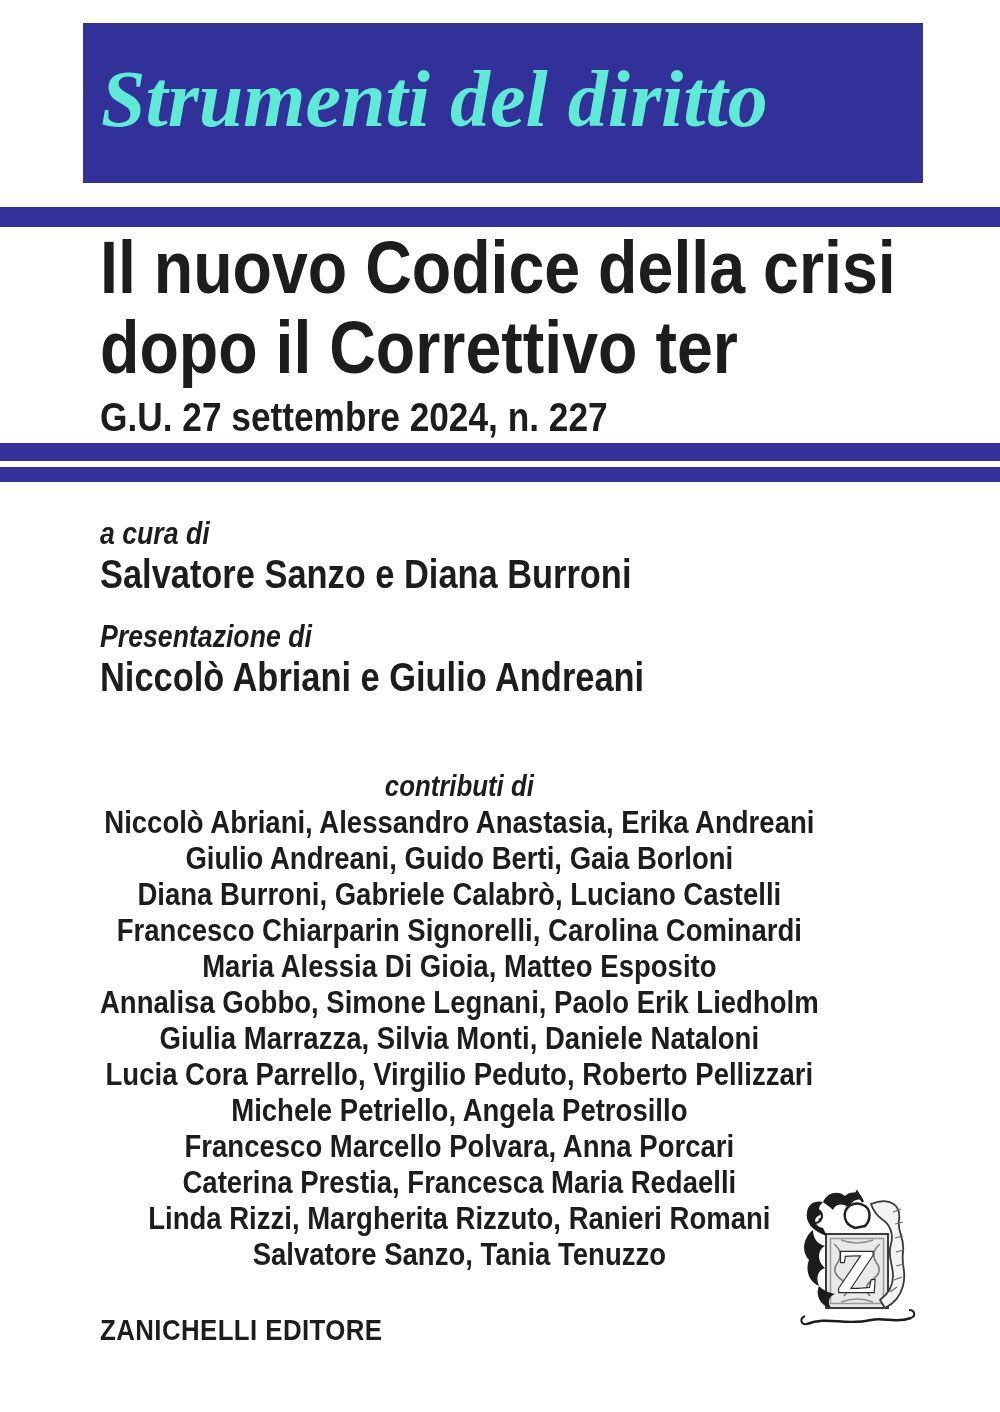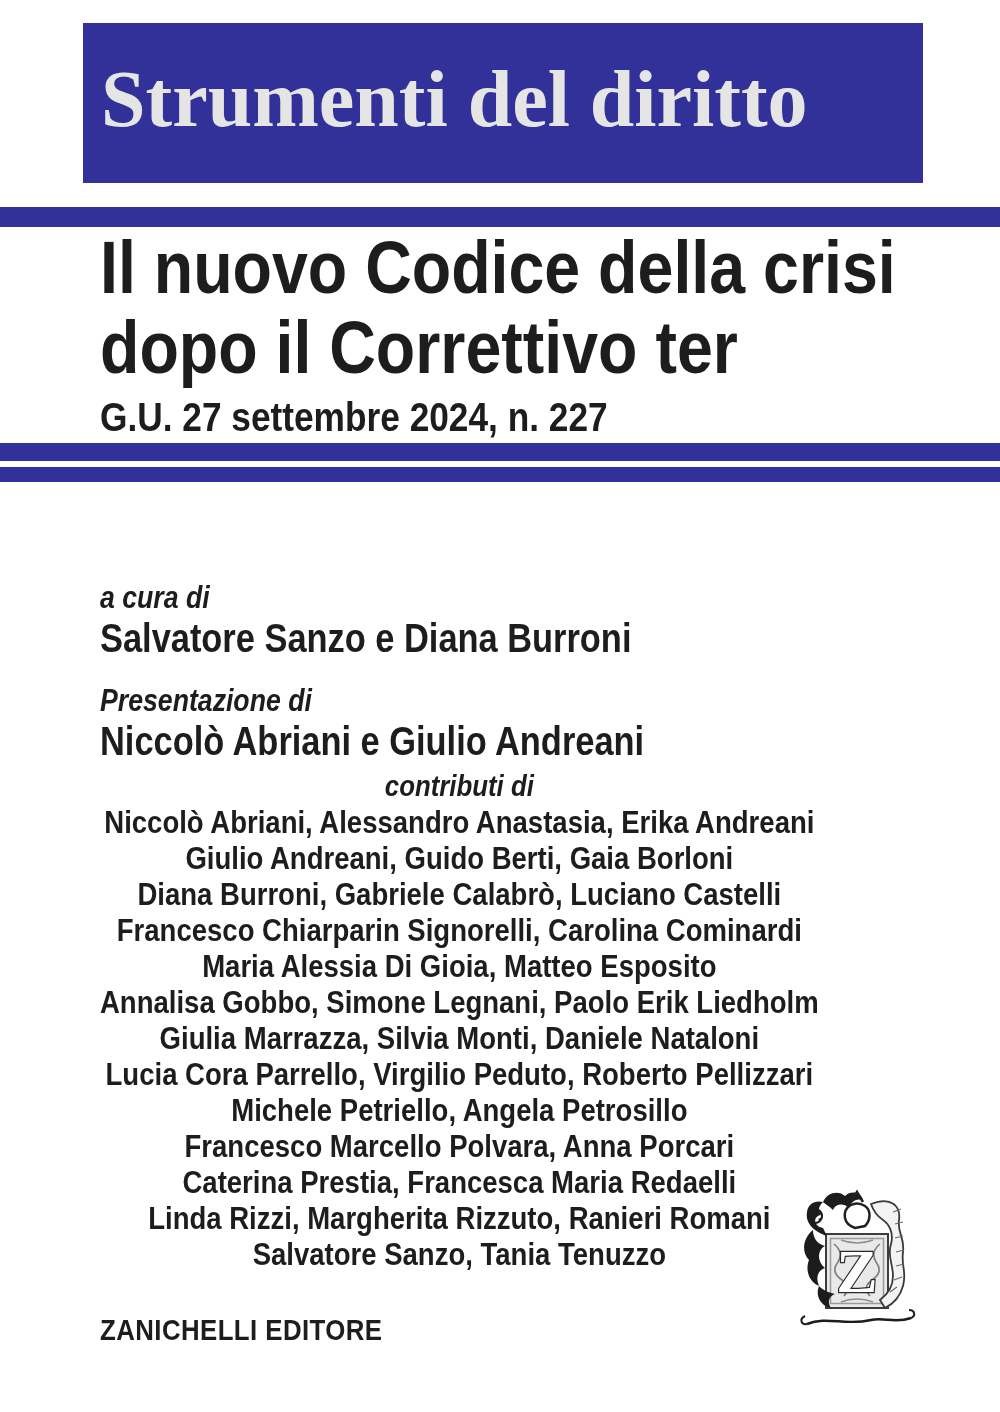--- a/index.html
+++ b/index.html
@@ -22,23 +22,24 @@
     background: #313199;
     display: flex;
     align-items: center;
     padding-left: 18px;
     padding-bottom: 8px;
   }
   .series-box .series-label {
     font-family: "Liberation Serif", serif;
     font-weight: bold;
     font-size: 80px;
-    color: #e5e5e5;
+    color: #5eead4;
     white-space: nowrap;
     letter-spacing: 0px;
+    font-style: italic;
   }
 
   
   .rule { position: absolute; left: 0; width: 1000px; background: #313199; }
   .rule-1 { top: 207px; height: 20px; }
   .rule-2 { top: 443px; height: 18px; }
   .rule-3 { top: 467px; height: 15px; }
 
   
   .cond { transform: scaleX(0.86); transform-origin: 0 0; white-space: nowrap; }
@@ -53,21 +54,21 @@
   }
   .subtitle {
     margin-top: 7px;
     font-size: 41px;
     line-height: 46px;
     font-weight: bold;
     color: #1d1d1b;
   }
 
   
-  .people-block { position: absolute; left: 100px; top: 580px; }
+  .people-block { position: absolute; left: 100px; top: 516px; }
   .role-heading {
     font-style: italic;
     font-weight: bold;
     font-size: 31px;
     line-height: 36px;
     color: #1d1d1b;
   }
   .role-names {
     font-weight: bold;
     font-size: 40px;

